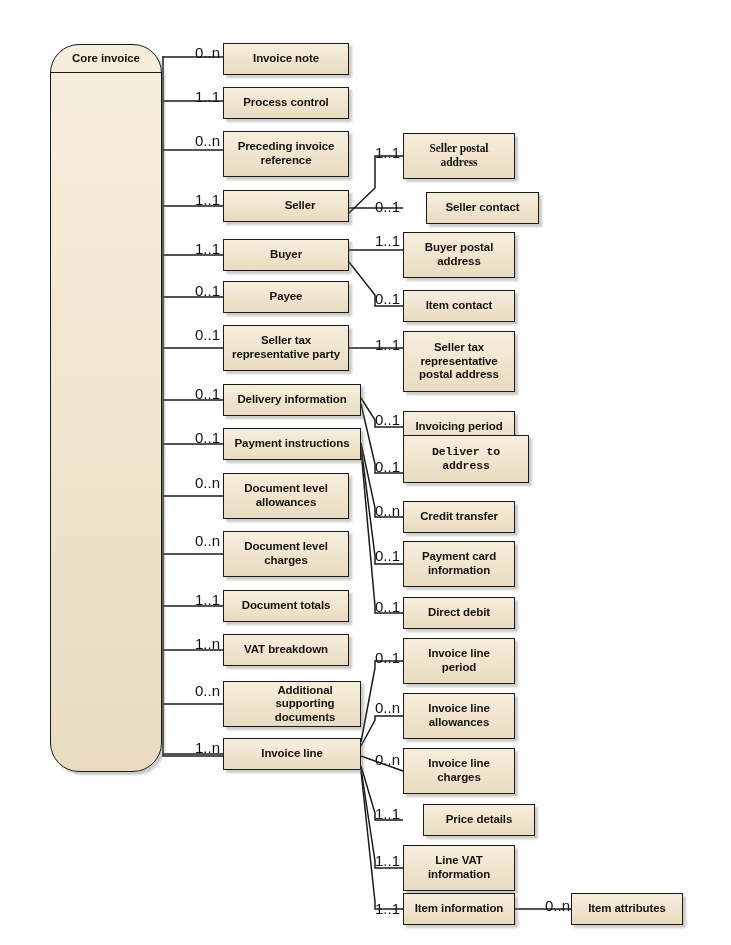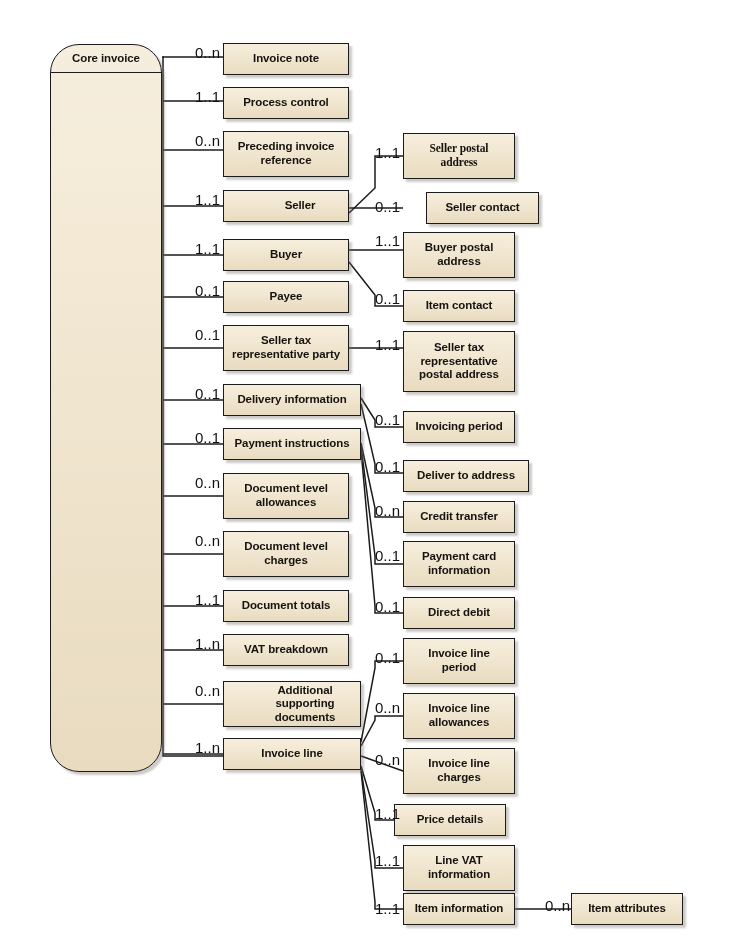--- a/index.html
+++ b/index.html
@@ -193,21 +193,21 @@
         <span class="node-label">Item contact</span>
       </div>
       <div class="node" id="node-seller-tax-representative-postal-address" style="left: 403px; top: 331px; width: 112px; height: 61px;">
         <span class="node-label">Seller tax
 representative
 postal address</span>
       </div>
       <div class="node" id="node-invoicing-period" style="left: 403px; top: 411px; width: 112px; height: 32px;">
         <span class="node-label">Invoicing period</span>
       </div>
-      <div class="node" id="node-deliver-to-address" style="left: 403px; top: 460px; width: 126px; height: 32px;">
+      <div class="node" id="node-deliver-to-address" style="left: 403px; top: 435px; width: 126px; height: 48px; font-family: Liberation Mono, monospace;">
         <span class="node-label">Deliver to address</span>
       </div>
       <div class="node" id="node-credit-transfer" style="left: 403px; top: 501px; width: 112px; height: 32px;">
         <span class="node-label">Credit transfer</span>
       </div>
       <div class="node" id="node-payment-card-information" style="left: 403px; top: 541px; width: 112px; height: 46px;">
         <span class="node-label">Payment card
 information</span>
       </div>
       <div class="node" id="node-direct-debit" style="left: 403px; top: 597px; width: 112px; height: 32px;">
@@ -218,21 +218,21 @@
 period</span>
       </div>
       <div class="node" id="node-invoice-line-allowances" style="left: 403px; top: 693px; width: 112px; height: 46px;">
         <span class="node-label">Invoice line
 allowances</span>
       </div>
       <div class="node" id="node-invoice-line-charges" style="left: 403px; top: 748px; width: 112px; height: 46px;">
         <span class="node-label">Invoice line
 charges</span>
       </div>
-      <div class="node" id="node-price-details" style="left: 394px; top: 804px; width: 112px; height: 32px;">
+      <div class="node" id="node-price-details" style="left: 423px; top: 804px; width: 112px; height: 32px;">
         <span class="node-label">Price details</span>
       </div>
       <div class="node" id="node-line-vat-information" style="left: 403px; top: 845px; width: 112px; height: 46px;">
         <span class="node-label">Line VAT
 information</span>
       </div>
       <div class="node" id="node-item-information" style="left: 403px; top: 893px; width: 112px; height: 32px;">
         <span class="node-label">Item information</span>
       </div>
       <div class="node" id="node-item-attributes" style="left: 571px; top: 893px; width: 112px; height: 32px;">

